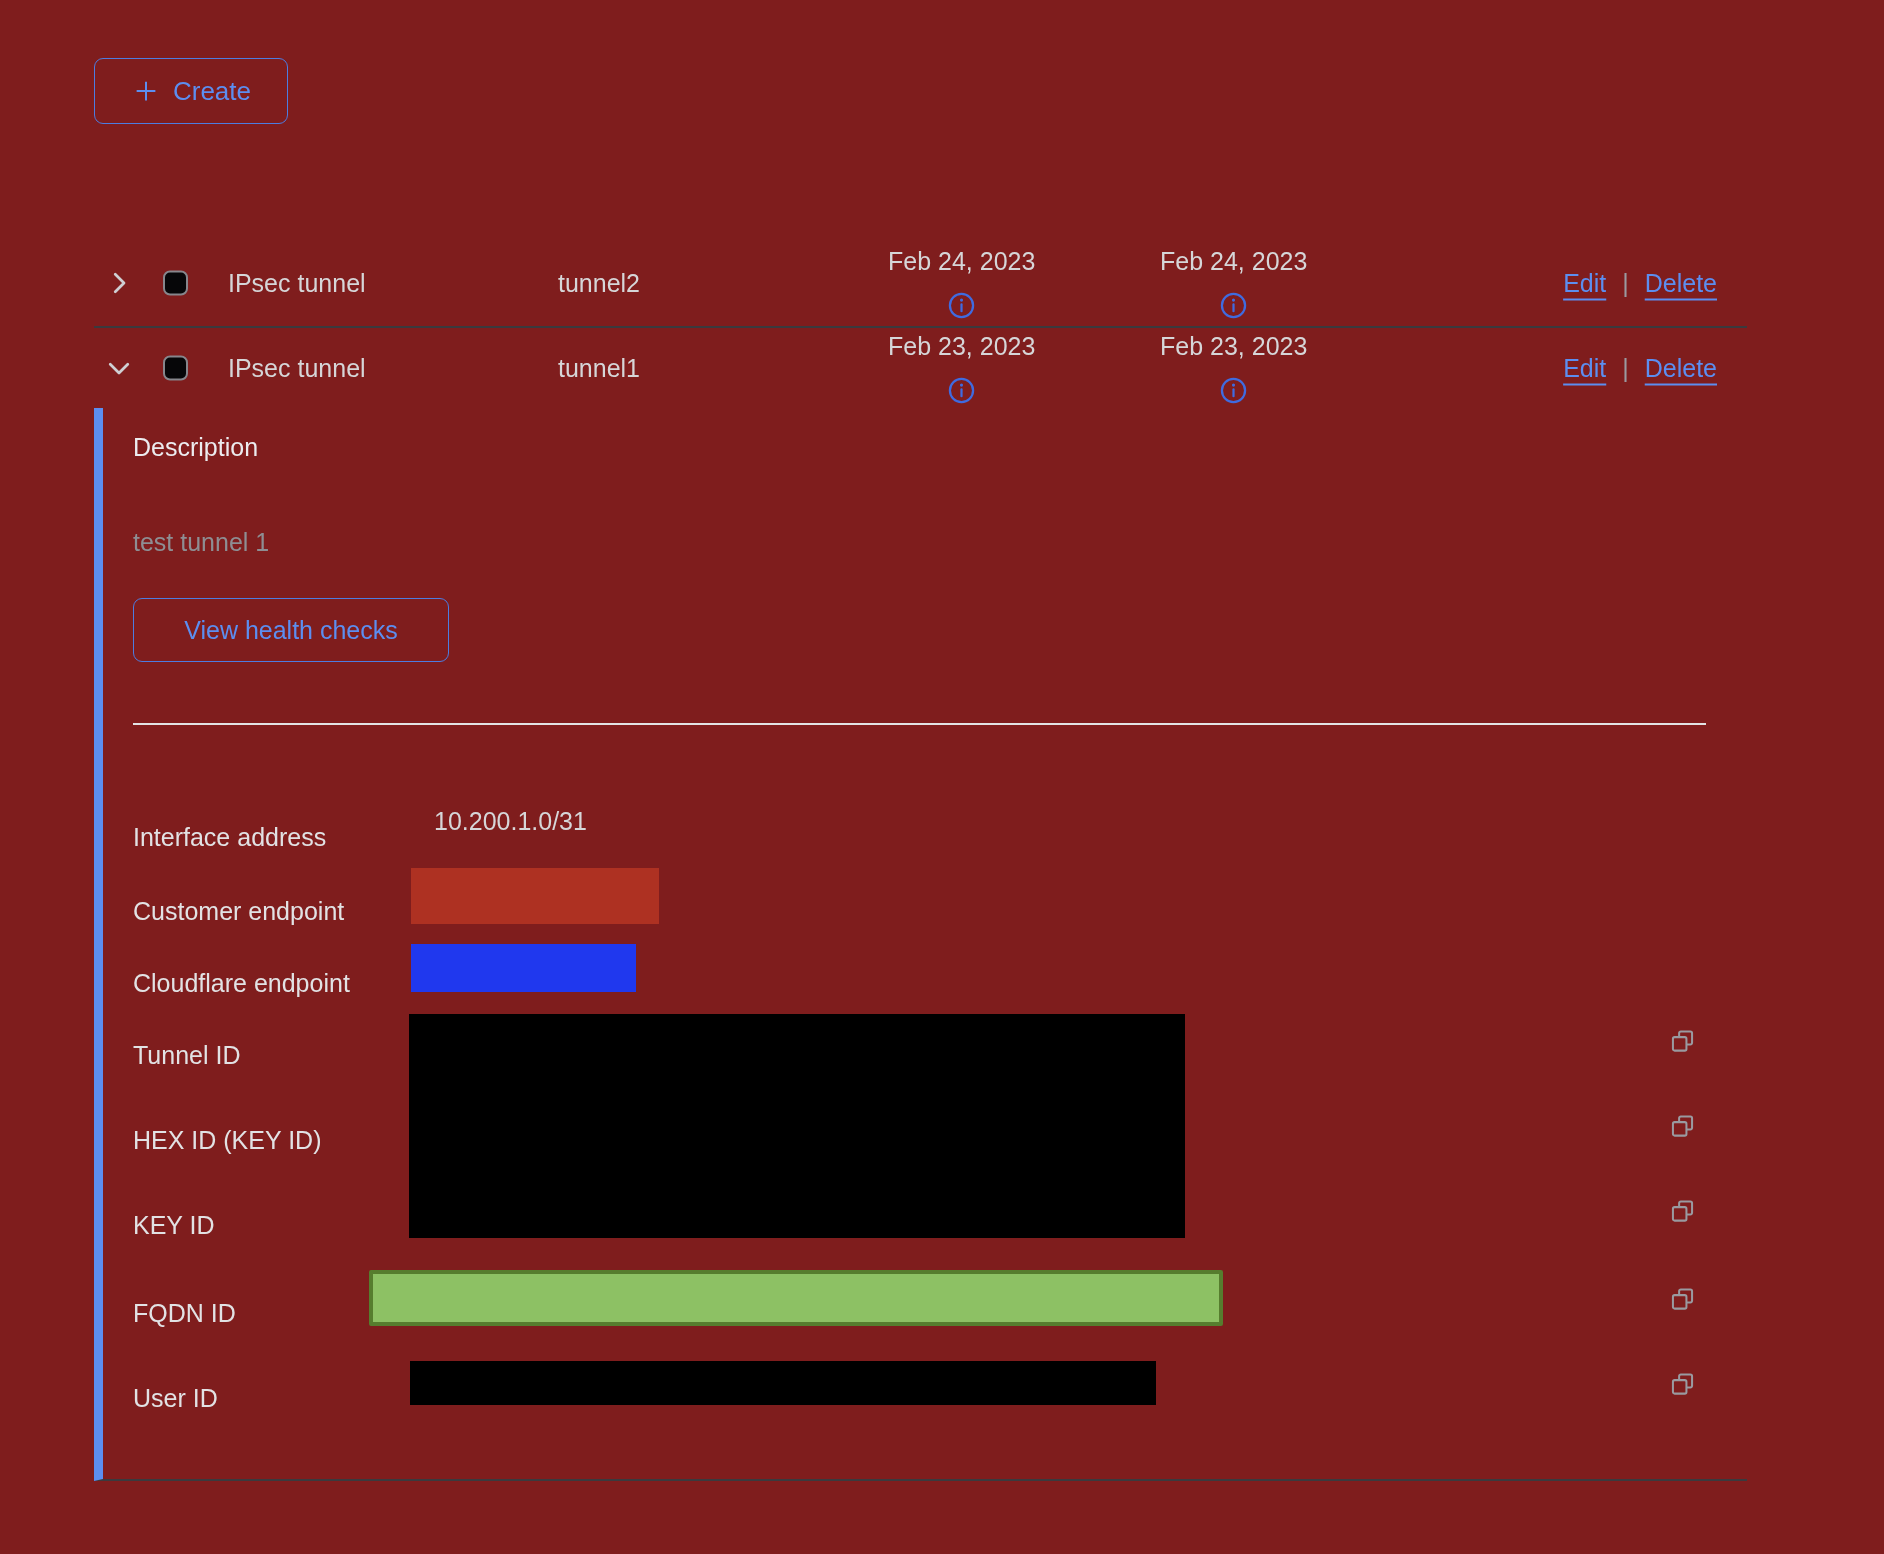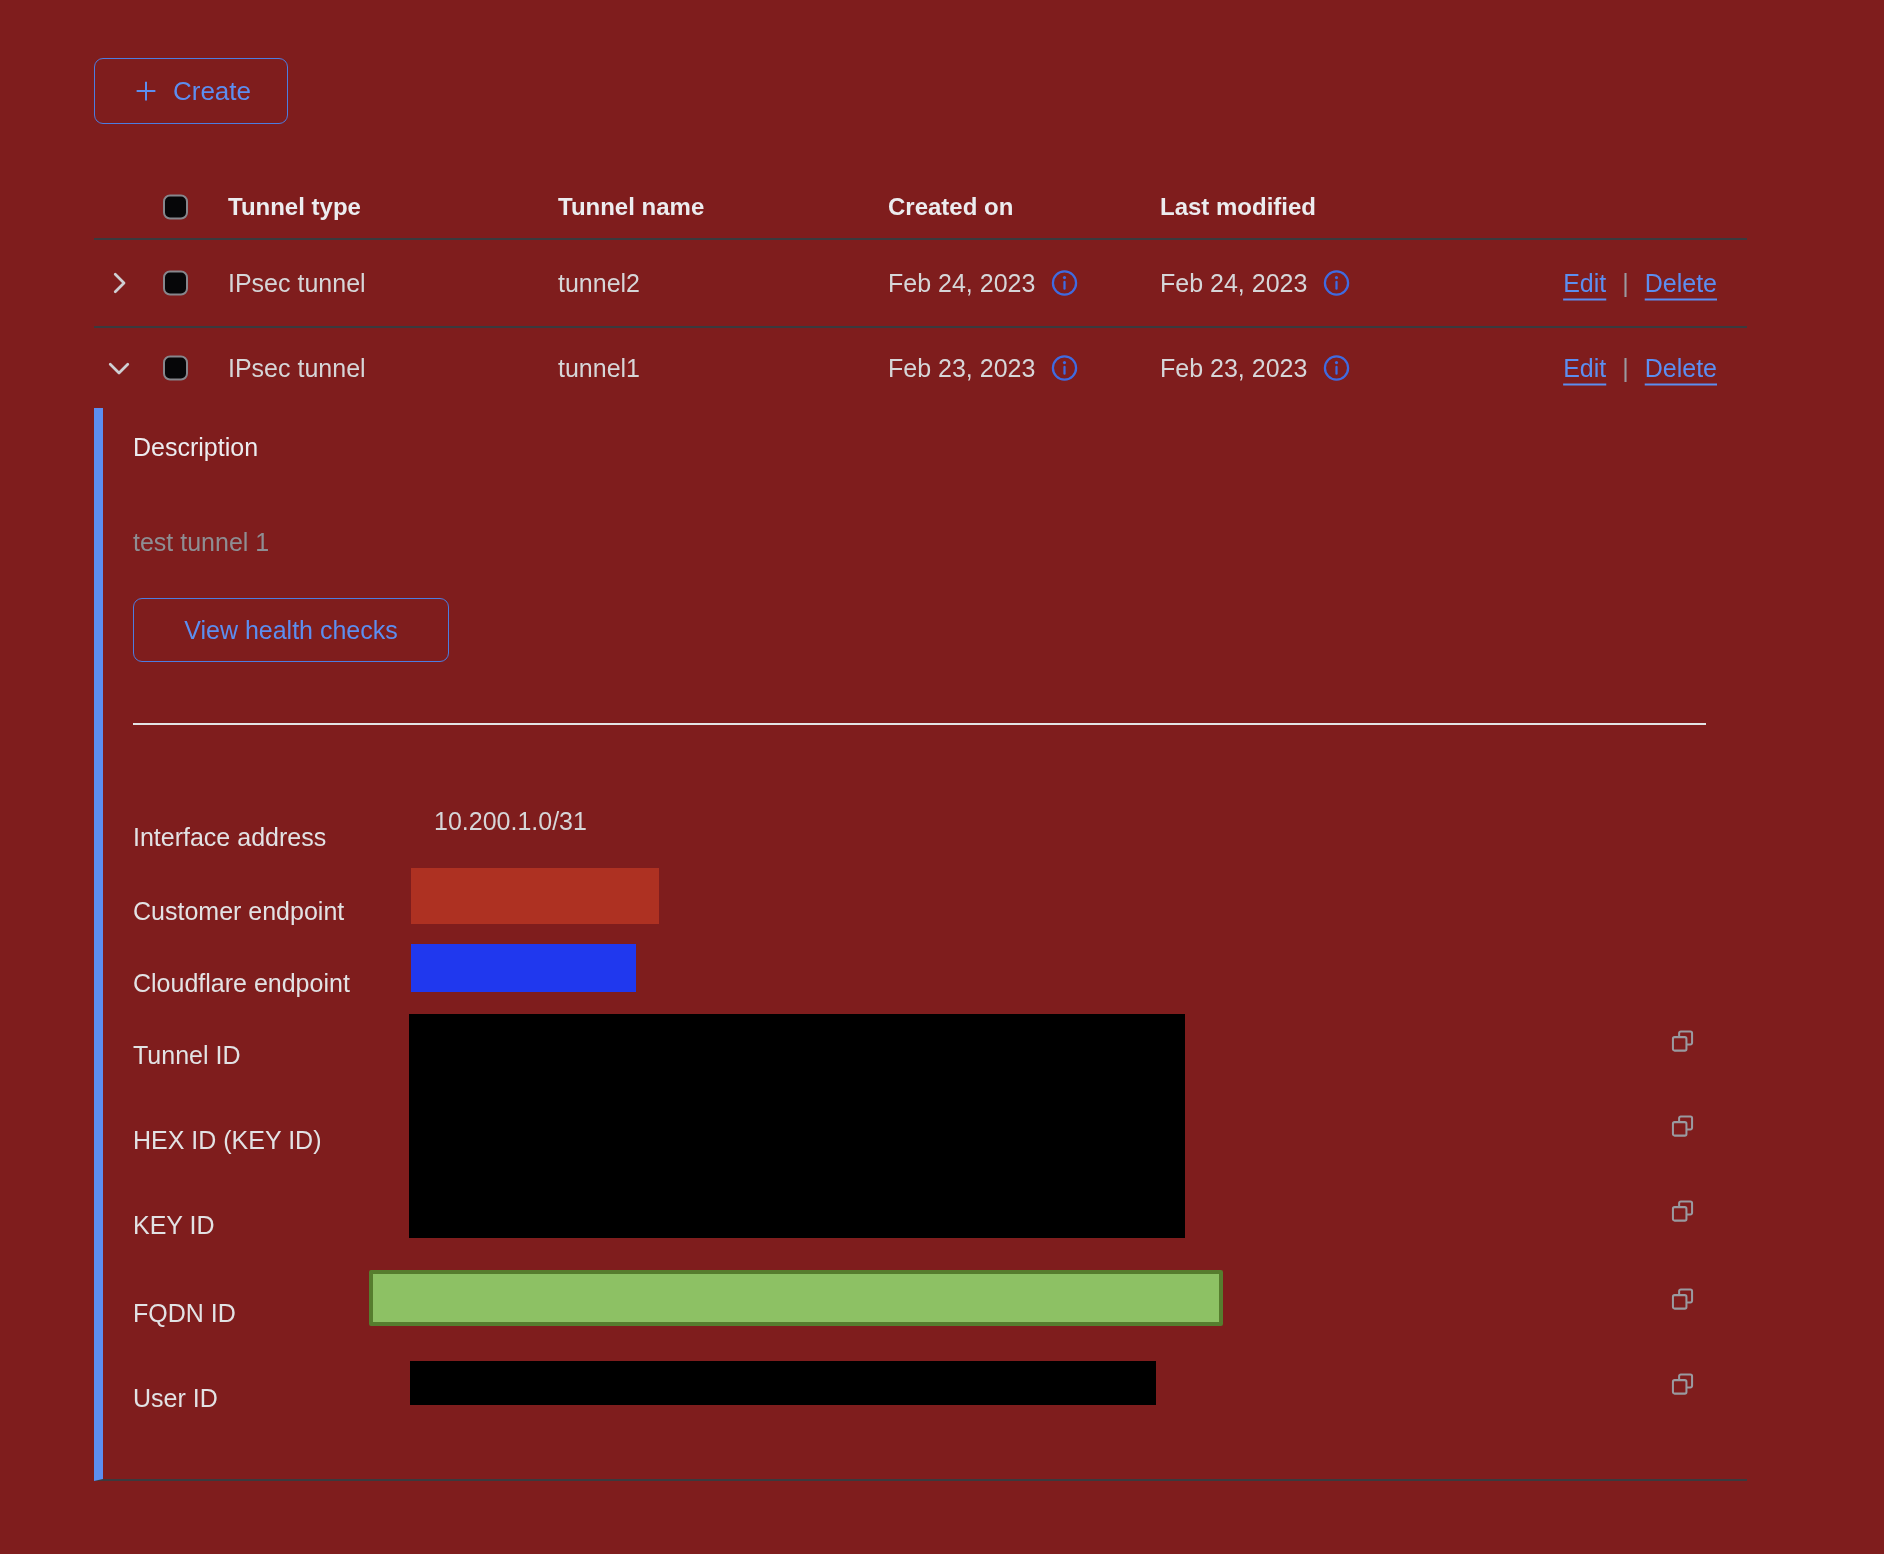--- a/index.html
+++ b/index.html
@@ -15,21 +15,21 @@
 
   
   .thead { position:absolute; left:94px; top:176px; width:1653px; height:64px;
            border-bottom:2px solid #3a3a3e; }
   .hcell { position:absolute; top:50%; transform:translateY(-50%);
            font-size:24px; font-weight:700; color:#ececef; white-space:nowrap; }
   .trow  { position:absolute; left:94px; width:1653px; height:88px; }
   .trow.sep { border-bottom:2px solid #3a3a3e; }
   .cell  { position:absolute; top:50%; transform:translateY(-50%);
            font-size:25px; color:#d6d6d8; white-space:nowrap; }
-  .datecell { display:flex; align-items:center; gap:16px; }
+  .datecell { display:flex; align-items:center; gap:16px;flex-direction:column; }
   .cb    { position:absolute; top:50%; transform:translateY(-50%); width:25px; height:25px;
            border:2px solid #86868c; border-radius:7px; background:#060608; cursor:pointer; }
   .chev  { position:absolute; left:10px; top:50%; transform:translateY(-50%);
            width:30px; height:30px; color:#cfcfd3; cursor:pointer; }
   .actions { position:absolute; right:30px; top:50%; transform:translateY(-50%);
              font-size:25px; display:flex; align-items:center; white-space:nowrap; }
   .link  { color:#5c8ef0; text-decoration:underline; text-underline-offset:7px; cursor:pointer; }
   .pipe  { color:#9a9aa0; margin:0 16px; text-decoration:none; }
   .info-icon { width:27px; height:27px; color:#3f6be0; flex:0 0 auto; cursor:pointer; }
 
@@ -57,27 +57,20 @@
 
   <button class="create-btn">
     <span style="width:30px;height:30px;display:inline-block">
       <svg viewBox="0 0 24 24" fill="none" stroke="currentColor" stroke-width="1.6">
         <path d="M12 4.5 V19.5 M4.5 12 H19.5"></path>
       </svg>
     </span>
     <span>Create</span>
   </button>
 
-  <div class="thead">
-    <span class="cb" style="left:69px"></span>
-    <span class="hcell" style="left:134px">Tunnel type</span>
-    <span class="hcell" style="left:464px">Tunnel name</span>
-    <span class="hcell" style="left:794px">Created on</span>
-    <span class="hcell" style="left:1066px">Last modified</span>
-  </div>
 
   <div class="trow sep" style="top:240px">
     <span class="chev">
       <svg viewBox="0 0 24 24" fill="none" stroke="currentColor" stroke-width="2.2" stroke-linecap="round" stroke-linejoin="round">
           <path d="M9 5 L16 12 L9 19"></path>
         </svg>
     </span>
     <span class="cb" style="left:69px"></span>
     <span class="cell" style="left:134px">IPsec tunnel</span>
     <span class="cell" style="left:464px">tunnel2</span>

